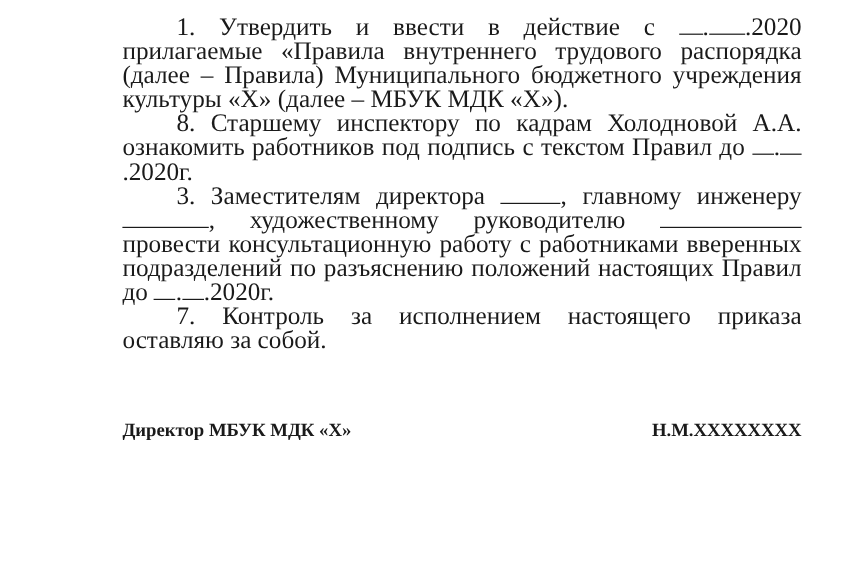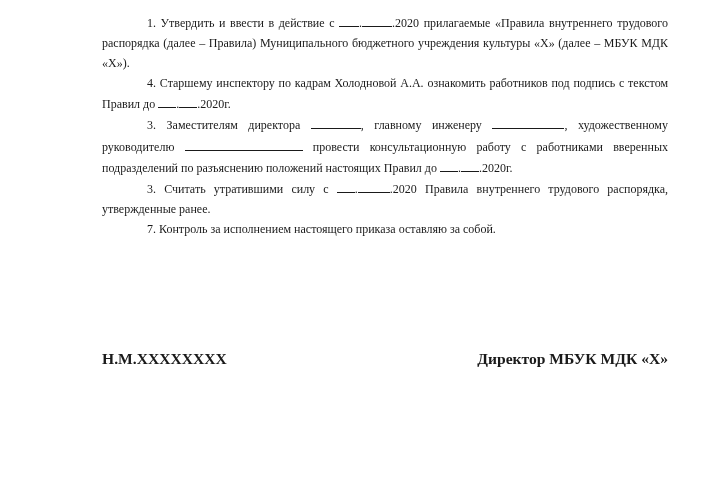--- a/index.html
+++ b/index.html
@@ -8,21 +8,21 @@
     background: #ffffff;
     font-family: "Liberation Serif", "DejaVu Serif", serif;
     color: #1a1a1a;
     position: relative;
   }
   .doc {
     position: absolute;
     left: 102px;
     top: 12px;
     width: 566px;
-    font-size: 12px;
+    font-size: 21px;
     line-height: 20.1px;
   }
   .para {
     margin: 0;
     text-indent: 45px;
     text-align: justify;
   }
   .blank { display: inline-block; border-bottom: 1px solid #1a1a1a; height: 14px; vertical-align: baseline; }
   .signature {
     position: absolute;
@@ -36,29 +36,26 @@
   }
 </style>
 </head>
 <body>
 
 <div class="doc">
   <p class="para">
     <span>1. Утвердить и ввести в действие с </span><span class="blank" style="width:20px"></span><span>.</span><span class="blank" style="width:30px"></span><span>.2020 прилагаемые «Правила внутреннего трудового распорядка (далее – Правила) Муниципального бюджетного учреждения культуры «Х» (далее – МБУК МДК «Х»).</span>
   </p>
   <p class="para">
-    <span>4. Старшему инспектору по кадрам Холодновой А.А. ознакомить работников под подпись с текстом Правил до </span><span class="blank" style="width:18px"></span><span>.</span><span class="blank" style="width:18px"></span><span>.2020г.</span>
+    <span>8. Старшему инспектору по кадрам Холодновой А.А. ознакомить работников под подпись с текстом Правил до </span><span class="blank" style="width:18px"></span><span>.</span><span class="blank" style="width:18px"></span><span>.2020г.</span>
   </p>
   <p class="para">
     <span>3. Заместителям директора </span><span class="blank" style="width:50px"></span><span>, главному инженеру </span><span class="blank" style="width:72px"></span><span>, художественному руководителю </span><span class="blank" style="width:118px"></span><span> провести консультационную работу с работниками вверенных подразделений по разъяснению положений настоящих Правил до </span><span class="blank" style="width:18px"></span><span>.</span><span class="blank" style="width:18px"></span><span>.2020г.</span>
-  </p>
-  <p class="para">
-    <span>3. Считать утратившими силу с </span><span class="blank" style="width:18px"></span><span>.</span><span class="blank" style="width:32px"></span><span>.2020 Правила внутреннего трудового распорядка, утвержденные ранее.</span>
   </p>
   <p class="para">
     <span>7. Контроль за исполнением настоящего приказа оставляю за собой.</span>
   </p>
 </div>
 
 <div class="signature">
+  <span>Директор МБУК МДК «Х»</span>
   <span>Н.М.ХХХХХХХХ</span>
-  <span>Директор МБУК МДК «Х»</span>
 </div>
 
 </body></html>

